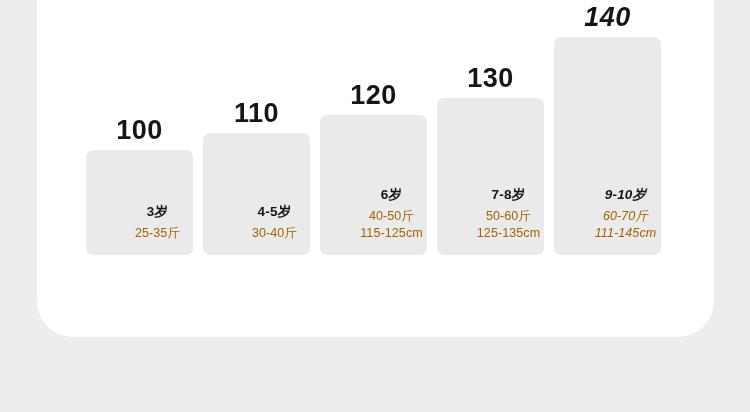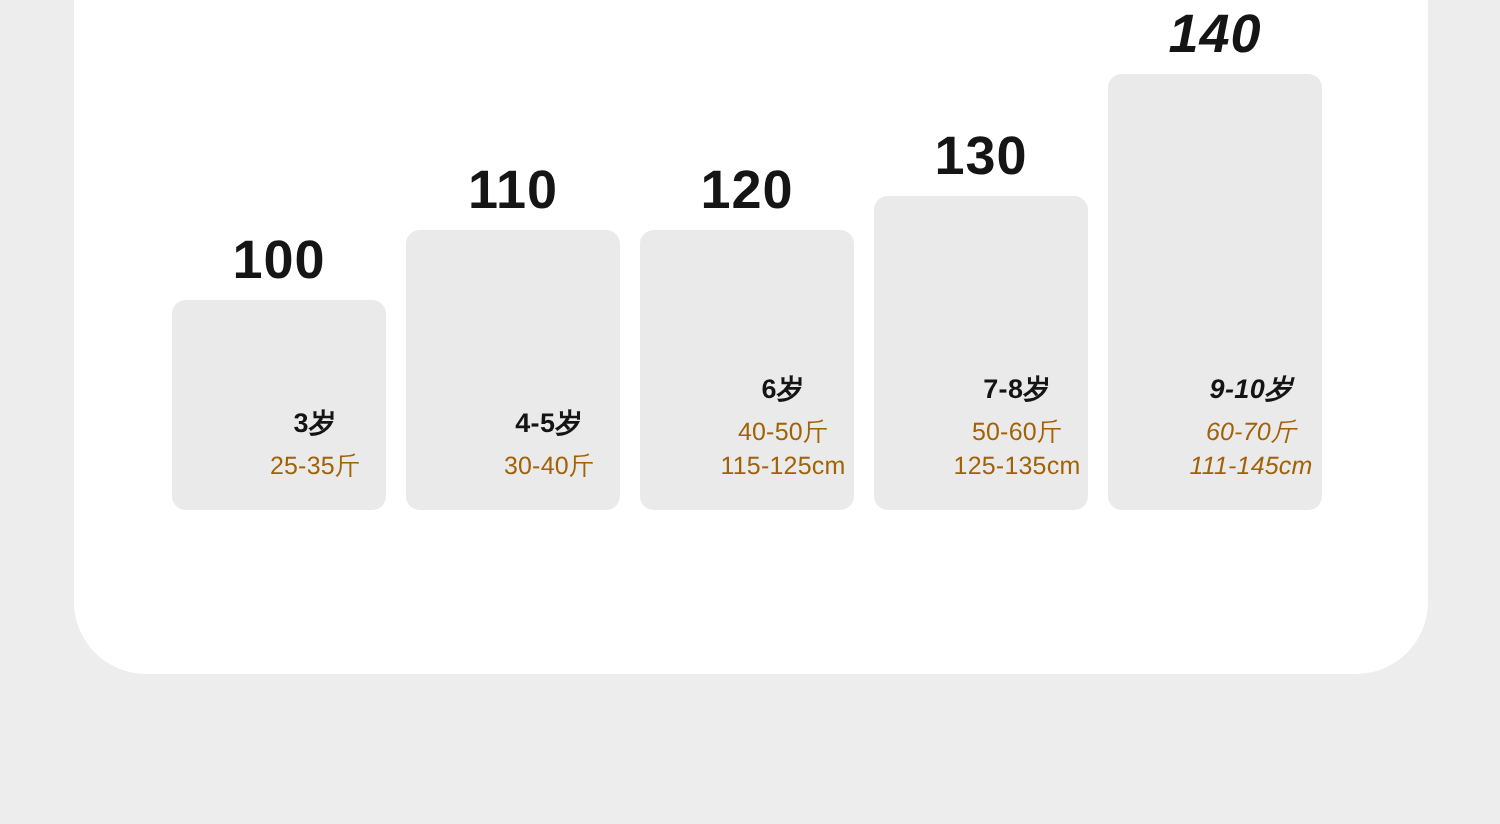--- a/index.html
+++ b/index.html
@@ -71,21 +71,21 @@
 
   .bar {
     position: relative;
     width: 107px;
     background: #eaeaea;
     border-radius: 7px;
     box-sizing: border-box;
   }
 
   .g0 .bar { height: 105px; }
-  .g1 .bar { height: 140px; }
+  .g1 .bar { height: 122px; }
   .g2 .bar { height: 140px; }
   .g3 .bar { height: 157px; }
   .g4 .bar { height: 218px; }
 
   .bar-text {
     position: absolute;
     left: 0;
     right: 0;
     bottom: 12px;
     text-align: center;

